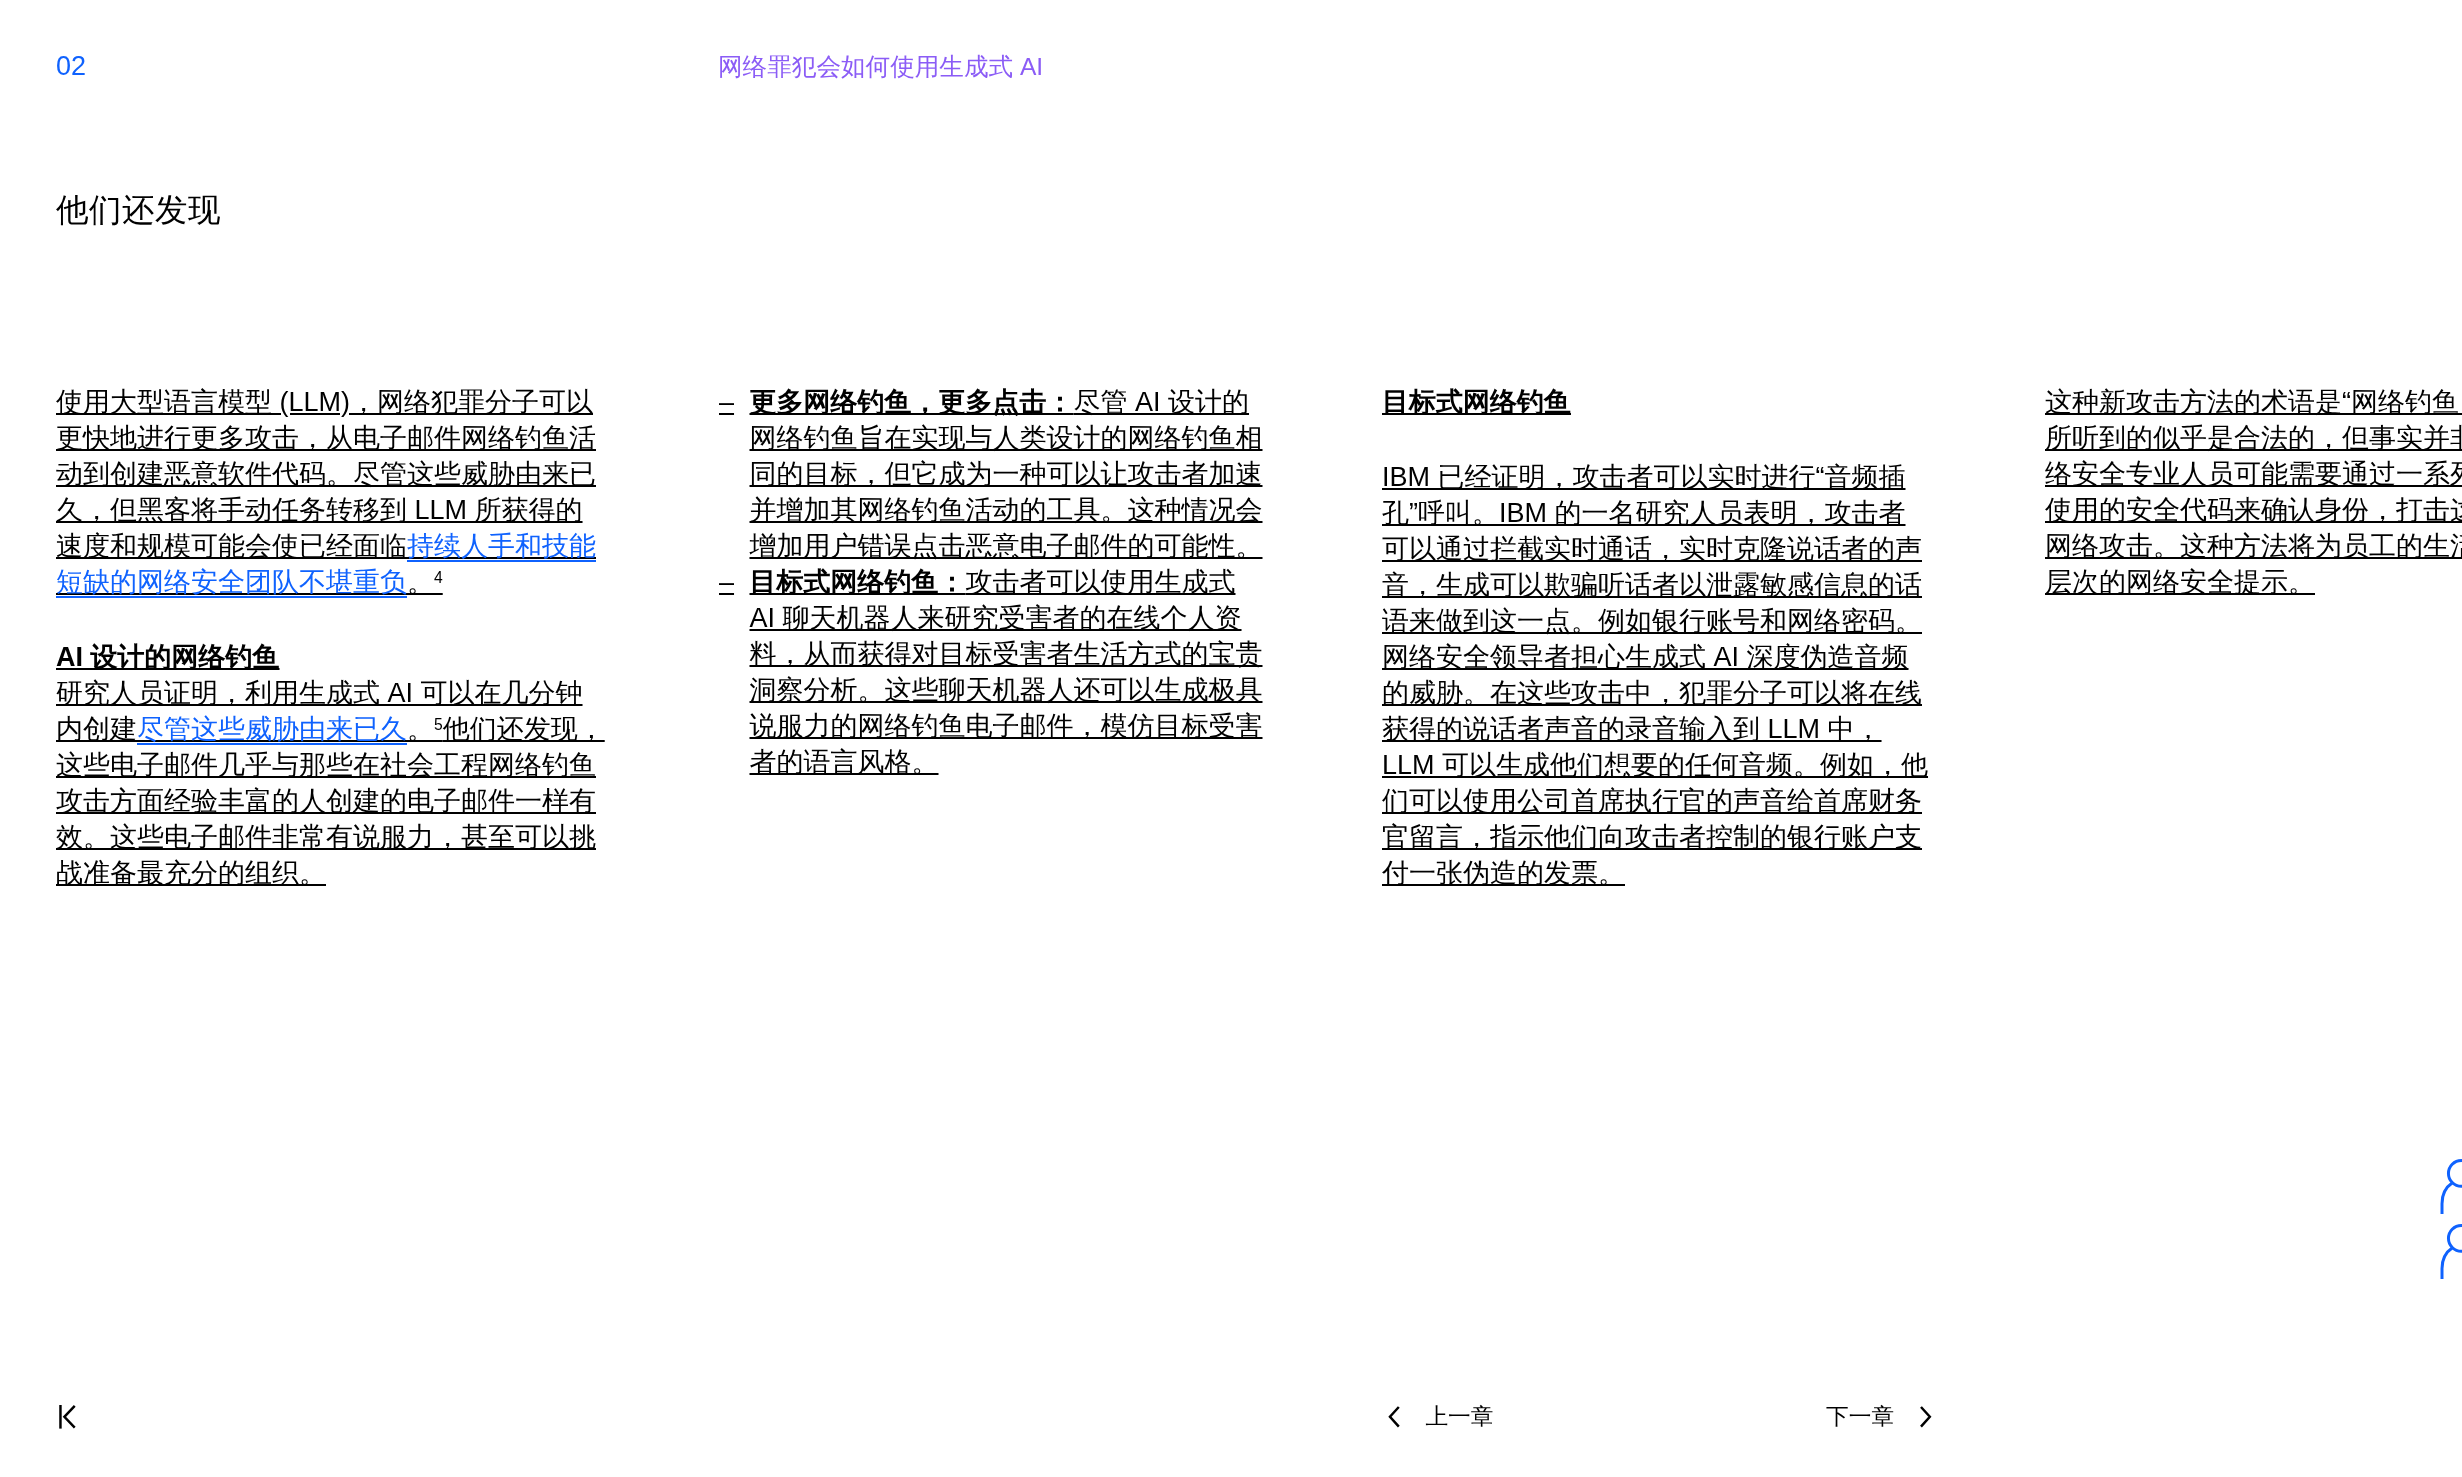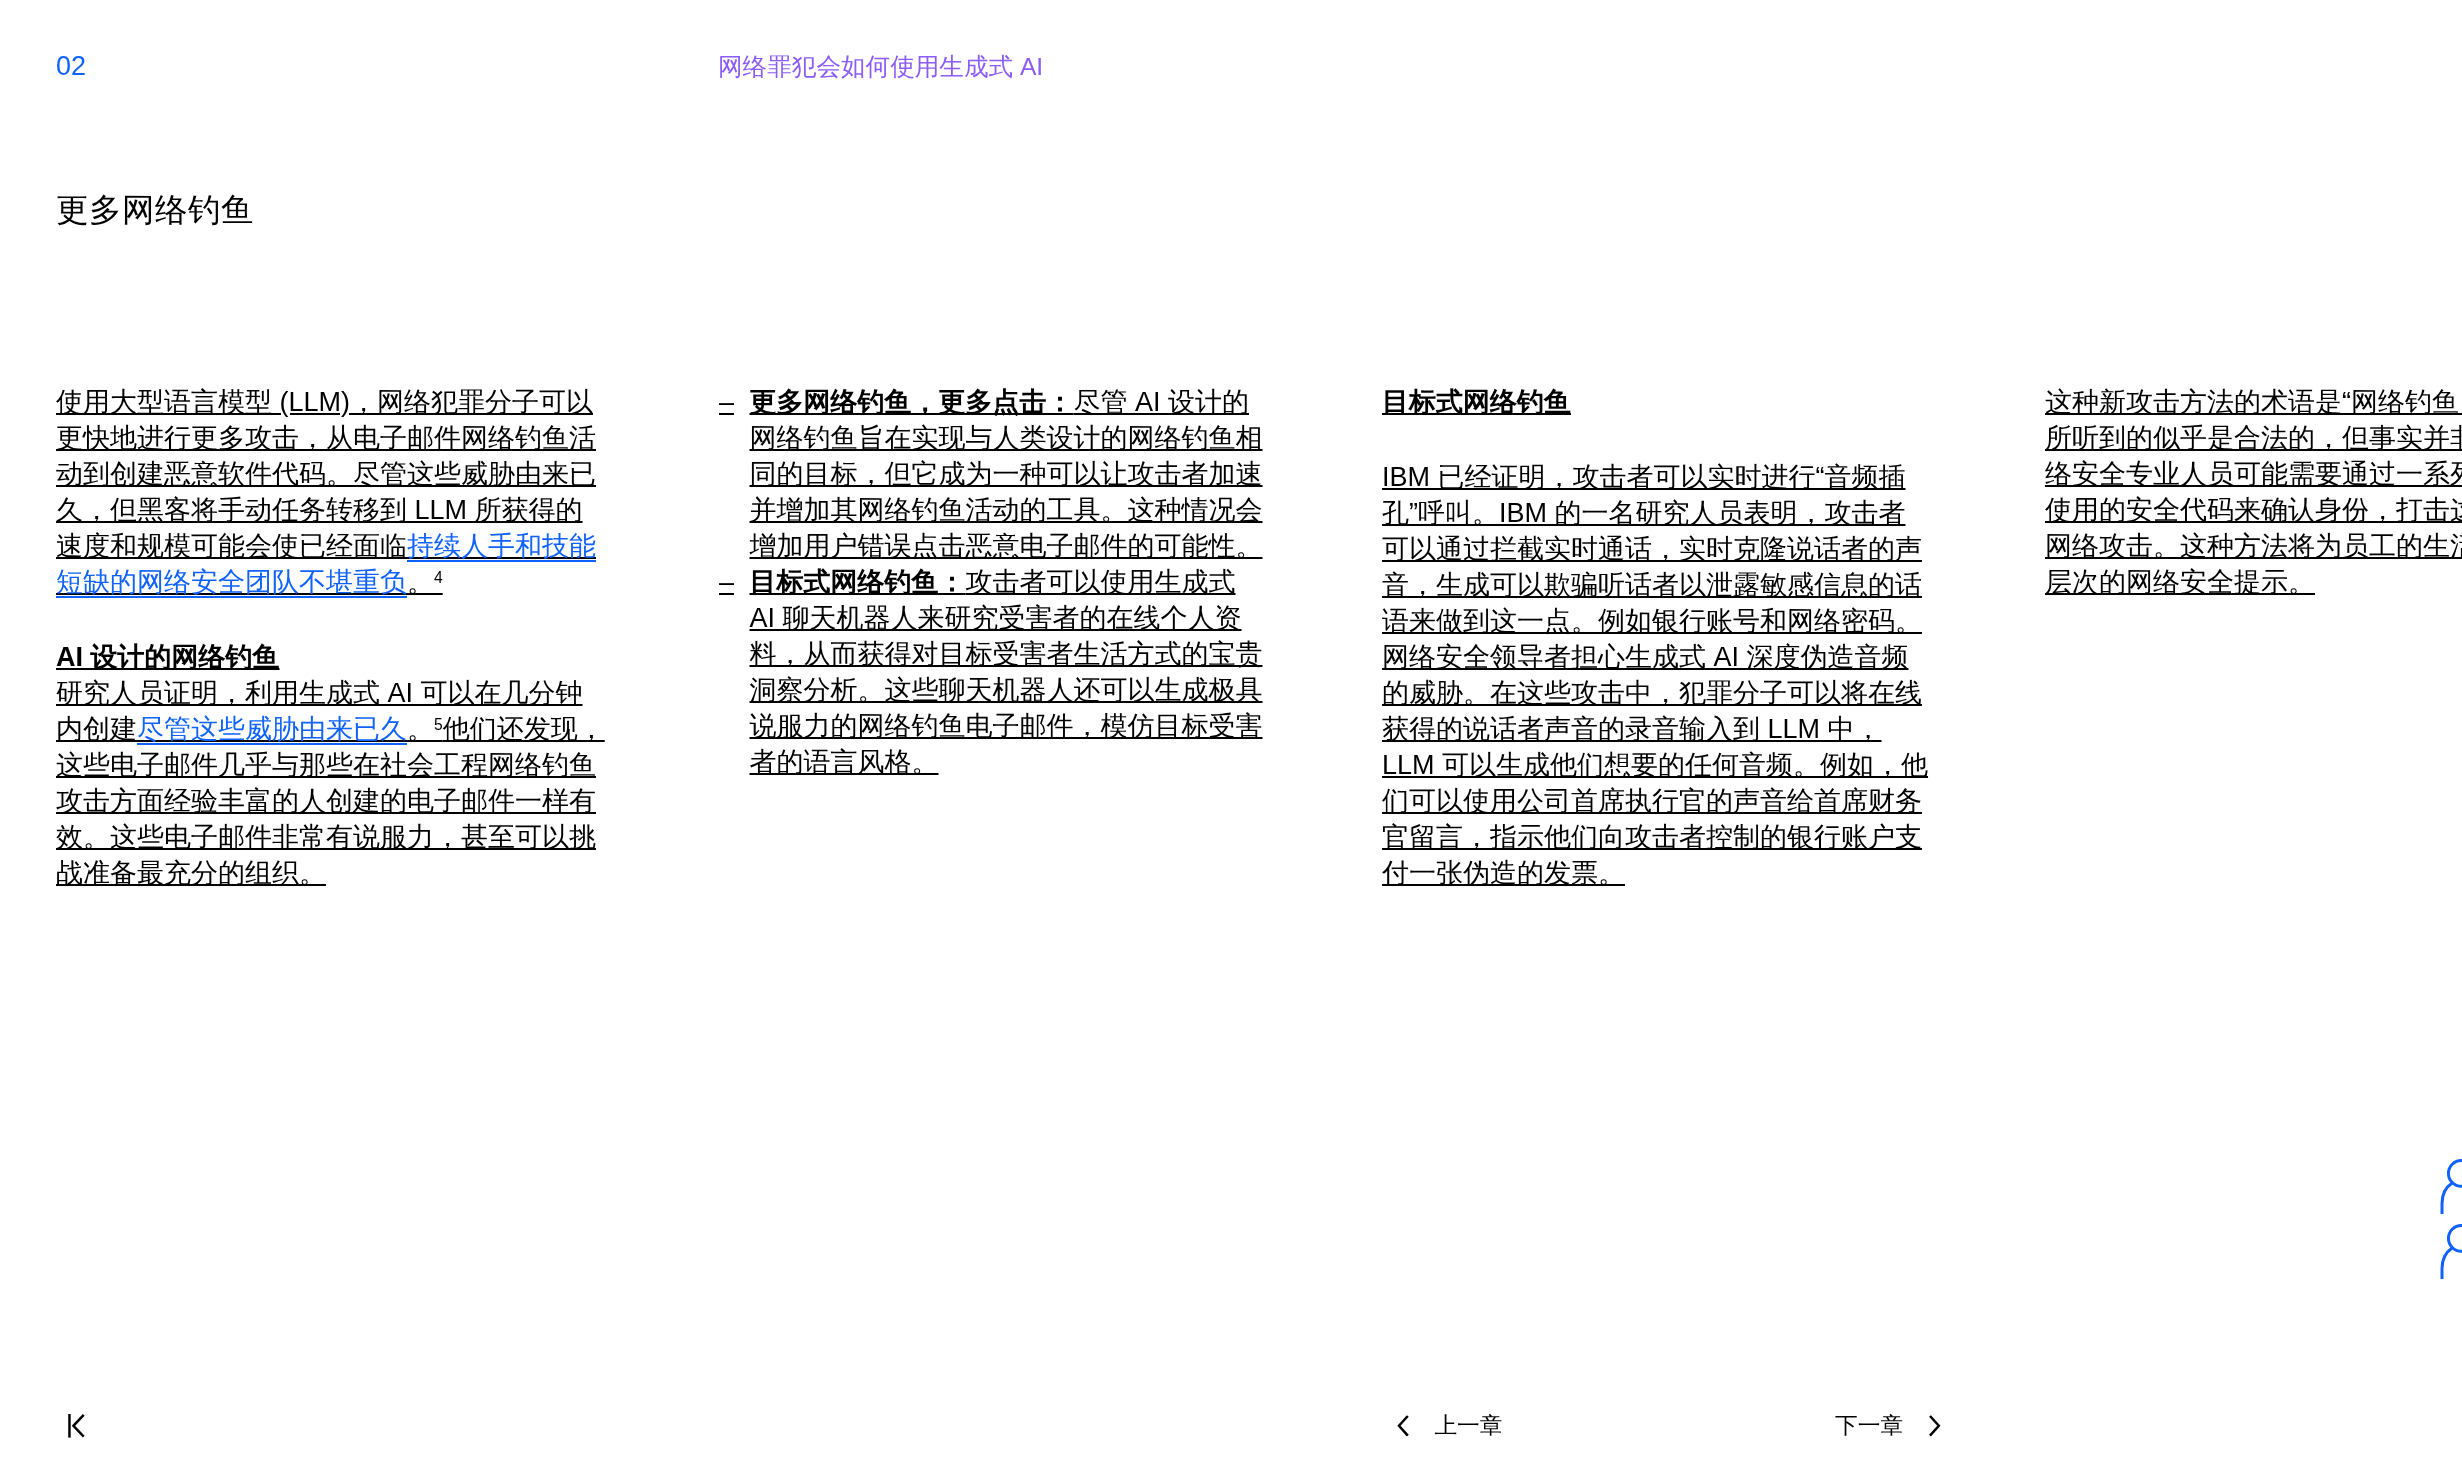--- a/index.html
+++ b/index.html
@@ -35,36 +35,36 @@
   .bullet .marker { flex:none; width:30.5px; }
   .btext { min-width:0; }
 
   .people {
     position:absolute; left:2438px; top:1158px;
     width:134px; height:124px;
   }
   .people path, .people circle { stroke:#0f62fe; stroke-width:6; fill:none; }
 
   button.navbtn {
-    background:none; border:0; padding:0; margin:13px;
+    background:none; border:0; padding:0; margin:4px;
     font:inherit; color:#000; cursor:pointer; position:absolute;
     display:flex; align-items:center; gap:23.6px;
     font-size:22.7px; line-height:25.6px;
   }
   .footer-first { left:54px; top:1400px; }
   .footer-prev  { left:1382px; top:1400px; }
   .footer-next  { left:1822px; top:1400px; }
   .nav-icon path, .nav-icon line { stroke:#000; stroke-width:5; fill:none; }
 </style>
 </head>
 <body>
 
 <div class="page-marker">02</div>
 <div class="header-title">网络罪犯会如何使用生成式 AI</div>
-<h1 class="section-title">更多网络钓鱼</h1>
+<h1 class="section-title">他们还发现</h1>
 
 <div class="columns">
 
   <div class="col">
     <p class="para"><span>使用大型语言模型 (LLM)，网络犯罪分子可以更快地进行更多攻击，从电子邮件网络钓鱼活动到创建恶意软件代码。尽管这些威胁由来已久，但黑客将手动任务转移到 LLM 所获得的速度和规模可能会使已经面临</span><span class="link">持续人手和技能短缺的网络安全团队不堪重负</span><span>。</span><span class="sup">4</span></p>
     <p class="para mt h">AI 设计的网络钓鱼</p>
     <p class="para"><span>研究人员证明，利用生成式 AI 可以在几分钟内创建</span><span class="link">尽管这些威胁由来已久</span><span>。</span><span class="sup">5</span><span>他们还发现，这些电子邮件几乎与那些在社会工程网络钓鱼攻击方面经验丰富的人创建的电子邮件一样有效。这些电子邮件非常有说服力，甚至可以挑战准备最充分的组织。</span></p>
   </div>
 
   <div class="col">

